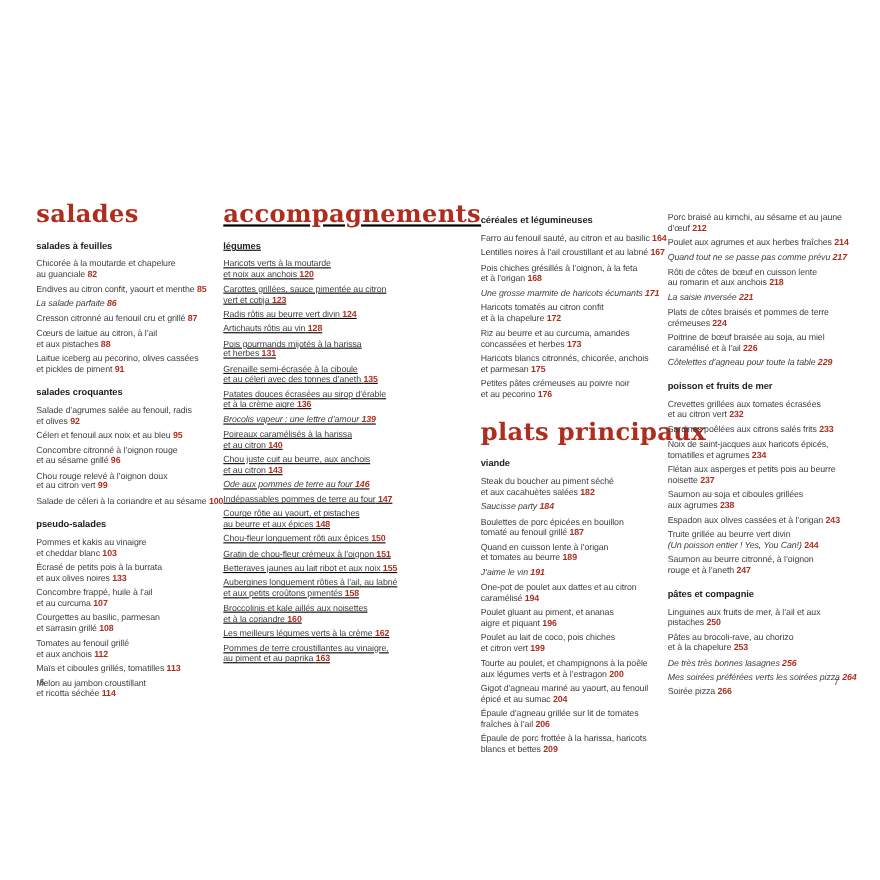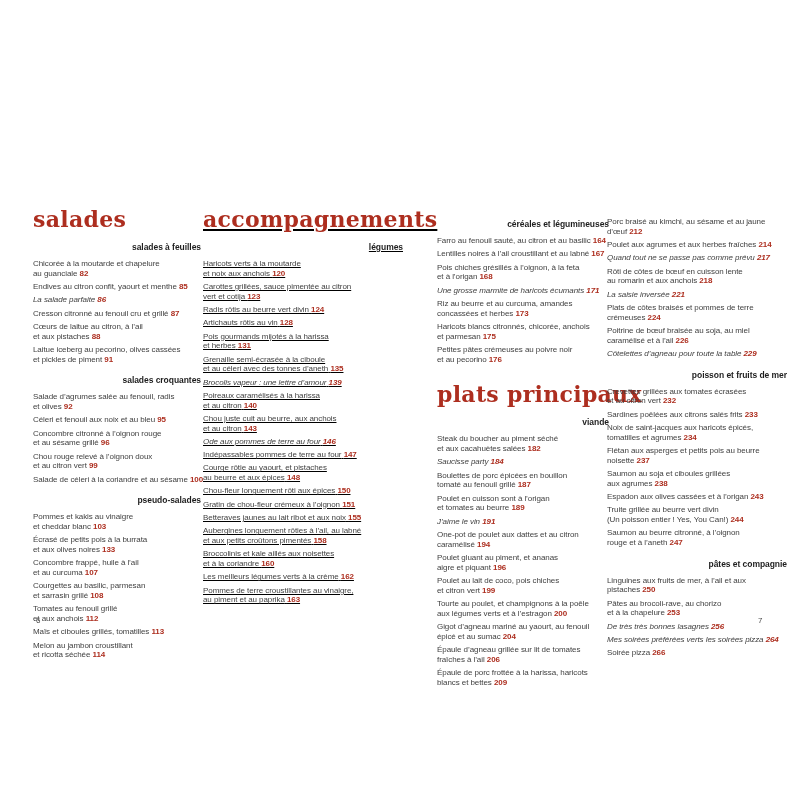--- a/index.html
+++ b/index.html
@@ -1,35 +1,35 @@
 <!DOCTYPE html>
 <html style="--accent: #ad2e1f; --body: #3f3f3f; --title: #1e1e1e;"><head>
 <meta charset="utf-8">
 <style>
   html,body{margin:0;padding:0;background:#ffffff;}
   body{width:800px;height:800px;position:relative;font-family:"Liberation Sans",sans-serif;overflow:hidden;}
   .spread{position:absolute;inset:0;background:#ffffff;}
-  .col{position:absolute;margin-top:24px;}
+  .col{position:absolute;}
   .chapter{
     font-family:"DejaVu Serif","Liberation Serif",serif;
     font-weight:700;font-size:22px;line-height:24px;
     color:var(--accent,#ad2e1f);margin:0 0 9px 0;letter-spacing:0.3px;white-space:nowrap;
   }
   .col .chapter:not(:first-child){margin-top:18px;}
   .section-title{
     font-size:8.5px;font-weight:700;color:var(--title,#1e1e1e);
-    margin:11px 0 7px 0;letter-spacing:-0.05px;white-space:nowrap;text-align:right;
+    margin:11px 0 7px 0;letter-spacing:-0.05px;white-space:nowrap;
   }
   .col .section-title:first-child{margin-top:2px;}
   .item{
     font-size:8px;line-height:9.7px;letter-spacing:-0.08px;
     color:var(--body,#3f3f3f);margin-bottom:3.6px;white-space:nowrap;
   }
   .item.italic{font-style:italic;}
-  .item .it{}
+  .item .it{font-style:italic;}
   .item .pg{font-weight:700;color:var(--accent,#ad2e1f);}
   .folio{position:absolute;font-size:8px;color:#4d4d4d;}
   #folio-left{left:36px;top:616px;}
   #folio-right{left:758px;top:616px;}
 </style>
 </head>
 <body style="background: rgb(255, 255, 255);">
 
 <div class="spread">
   <div class="col" id="col-1" style="left:33px;top:183px;width:168px;">
@@ -58,49 +58,51 @@
     </div>
   <div class="col" id="col-2" style="left:203px;top:183px;width:200px;text-decoration:underline;">
       <div class="chapter">accompagnements</div>
       <div class="section-title">légumes</div>
       <div class="item"><span>Haricots verts à la moutarde</span><br><span>et noix aux anchois</span>&nbsp;<span class="pg">120</span></div>
       <div class="item"><span>Carottes grillées, sauce pimentée au citron</span><br><span>vert et cotija</span>&nbsp;<span class="pg">123</span></div>
       <div class="item"><span>Radis rôtis au beurre vert divin</span>&nbsp;<span class="pg">124</span></div>
       <div class="item"><span>Artichauts rôtis au vin</span>&nbsp;<span class="pg">128</span></div>
       <div class="item"><span>Pois gourmands mijotés à la harissa</span><br><span>et herbes</span>&nbsp;<span class="pg">131</span></div>
       <div class="item"><span>Grenaille semi-écrasée à la ciboule</span><br><span>et au céleri avec des tonnes d’aneth</span>&nbsp;<span class="pg">135</span></div>
+      <div class="item"><span>Patates douces écrasées au sirop d’érable</span><br><span>et à la crème aigre</span>&nbsp;<span class="pg">136</span></div>
       <div class="item italic"><span>Brocolis vapeur : une lettre d’amour</span>&nbsp;<span class="pg">139</span></div>
       <div class="item"><span>Poireaux caramélisés à la harissa</span><br><span>et au citron</span>&nbsp;<span class="pg">140</span></div>
       <div class="item"><span>Chou juste cuit au beurre, aux anchois</span><br><span>et au citron</span>&nbsp;<span class="pg">143</span></div>
       <div class="item italic"><span>Ode aux pommes de terre au four</span>&nbsp;<span class="pg">146</span></div>
       <div class="item"><span>Indépassables pommes de terre au four</span>&nbsp;<span class="pg">147</span></div>
       <div class="item"><span>Courge rôtie au yaourt, et pistaches</span><br><span>au beurre et aux épices</span>&nbsp;<span class="pg">148</span></div>
       <div class="item"><span>Chou-fleur longuement rôti aux épices</span>&nbsp;<span class="pg">150</span></div>
       <div class="item"><span>Gratin de chou-fleur crémeux à l’oignon</span>&nbsp;<span class="pg">151</span></div>
       <div class="item"><span>Betteraves jaunes au lait ribot et aux noix</span>&nbsp;<span class="pg">155</span></div>
       <div class="item"><span>Aubergines longuement rôties à l’ail, au labné</span><br><span>et aux petits croûtons pimentés</span>&nbsp;<span class="pg">158</span></div>
       <div class="item"><span>Broccolinis et kale aillés aux noisettes</span><br><span>et à la coriandre</span>&nbsp;<span class="pg">160</span></div>
       <div class="item"><span>Les meilleurs légumes verts à la crème</span>&nbsp;<span class="pg">162</span></div>
       <div class="item"><span>Pommes de terre croustillantes au vinaigre,</span><br><span>au piment et au paprika</span>&nbsp;<span class="pg">163</span></div>
     </div>
   <div class="col" id="col-3" style="left:437px;top:193px;width:172px;">
       <div class="section-title">céréales et légumineuses</div>
       <div class="item"><span>Farro au fenouil sauté, au citron et au basilic</span>&nbsp;<span class="pg">164</span></div>
       <div class="item"><span>Lentilles noires à l’ail croustillant et au labné</span>&nbsp;<span class="pg">167</span></div>
       <div class="item"><span>Pois chiches grésillés à l’oignon, à la feta</span><br><span>et à l’origan</span>&nbsp;<span class="pg">168</span></div>
       <div class="item italic"><span>Une grosse marmite de haricots écumants</span>&nbsp;<span class="pg">171</span></div>
+      <div class="item"><span>Haricots tomatés au citron confit</span><br><span>et à la chapelure</span>&nbsp;<span class="pg">172</span></div>
       <div class="item"><span>Riz au beurre et au curcuma, amandes</span><br><span>concassées et herbes</span>&nbsp;<span class="pg">173</span></div>
       <div class="item"><span>Haricots blancs citronnés, chicorée, anchois</span><br><span>et parmesan</span>&nbsp;<span class="pg">175</span></div>
       <div class="item"><span>Petites pâtes crémeuses au poivre noir</span><br><span>et au pecorino</span>&nbsp;<span class="pg">176</span></div>
       <div class="chapter">plats principaux</div>
       <div class="section-title">viande</div>
       <div class="item"><span>Steak du boucher au piment séché</span><br><span>et aux cacahuètes salées</span>&nbsp;<span class="pg">182</span></div>
       <div class="item italic"><span>Saucisse party</span>&nbsp;<span class="pg">184</span></div>
       <div class="item"><span>Boulettes de porc épicées en bouillon</span><br><span>tomaté au fenouil grillé</span>&nbsp;<span class="pg">187</span></div>
-      <div class="item"><span>Poulet en cuisson sont à l’origan</span><br><span>et tomates au beurre</span>&nbsp;<span class="pg">189</span></div>
+      <div class="item"><span>Quand en cuisson lente à l’origan</span><br><span>et tomates au beurre</span>&nbsp;<span class="pg">189</span></div>
       <div class="item italic"><span>J’aime le vin</span>&nbsp;<span class="pg">191</span></div>
       <div class="item"><span>One-pot de poulet aux dattes et au citron</span><br><span>caramélisé</span>&nbsp;<span class="pg">194</span></div>
       <div class="item"><span>Poulet gluant au piment, et ananas</span><br><span>aigre et piquant</span>&nbsp;<span class="pg">196</span></div>
       <div class="item"><span>Poulet au lait de coco, pois chiches</span><br><span>et citron vert</span>&nbsp;<span class="pg">199</span></div>
       <div class="item"><span>Tourte au poulet, et champignons à la poêle</span><br><span>aux légumes verts et à l’estragon</span>&nbsp;<span class="pg">200</span></div>
       <div class="item"><span>Gigot d’agneau mariné au yaourt, au fenouil</span><br><span>épicé et au sumac</span>&nbsp;<span class="pg">204</span></div>
       <div class="item"><span>Épaule d’agneau grillée sur lit de tomates</span><br><span>fraîches à l’ail</span>&nbsp;<span class="pg">206</span></div>
       <div class="item"><span>Épaule de porc frottée à la harissa, haricots</span><br><span>blancs et bettes</span>&nbsp;<span class="pg">209</span></div>
     </div>
   <div class="col" id="col-4" style="left:607px;top:193px;width:180px;">

